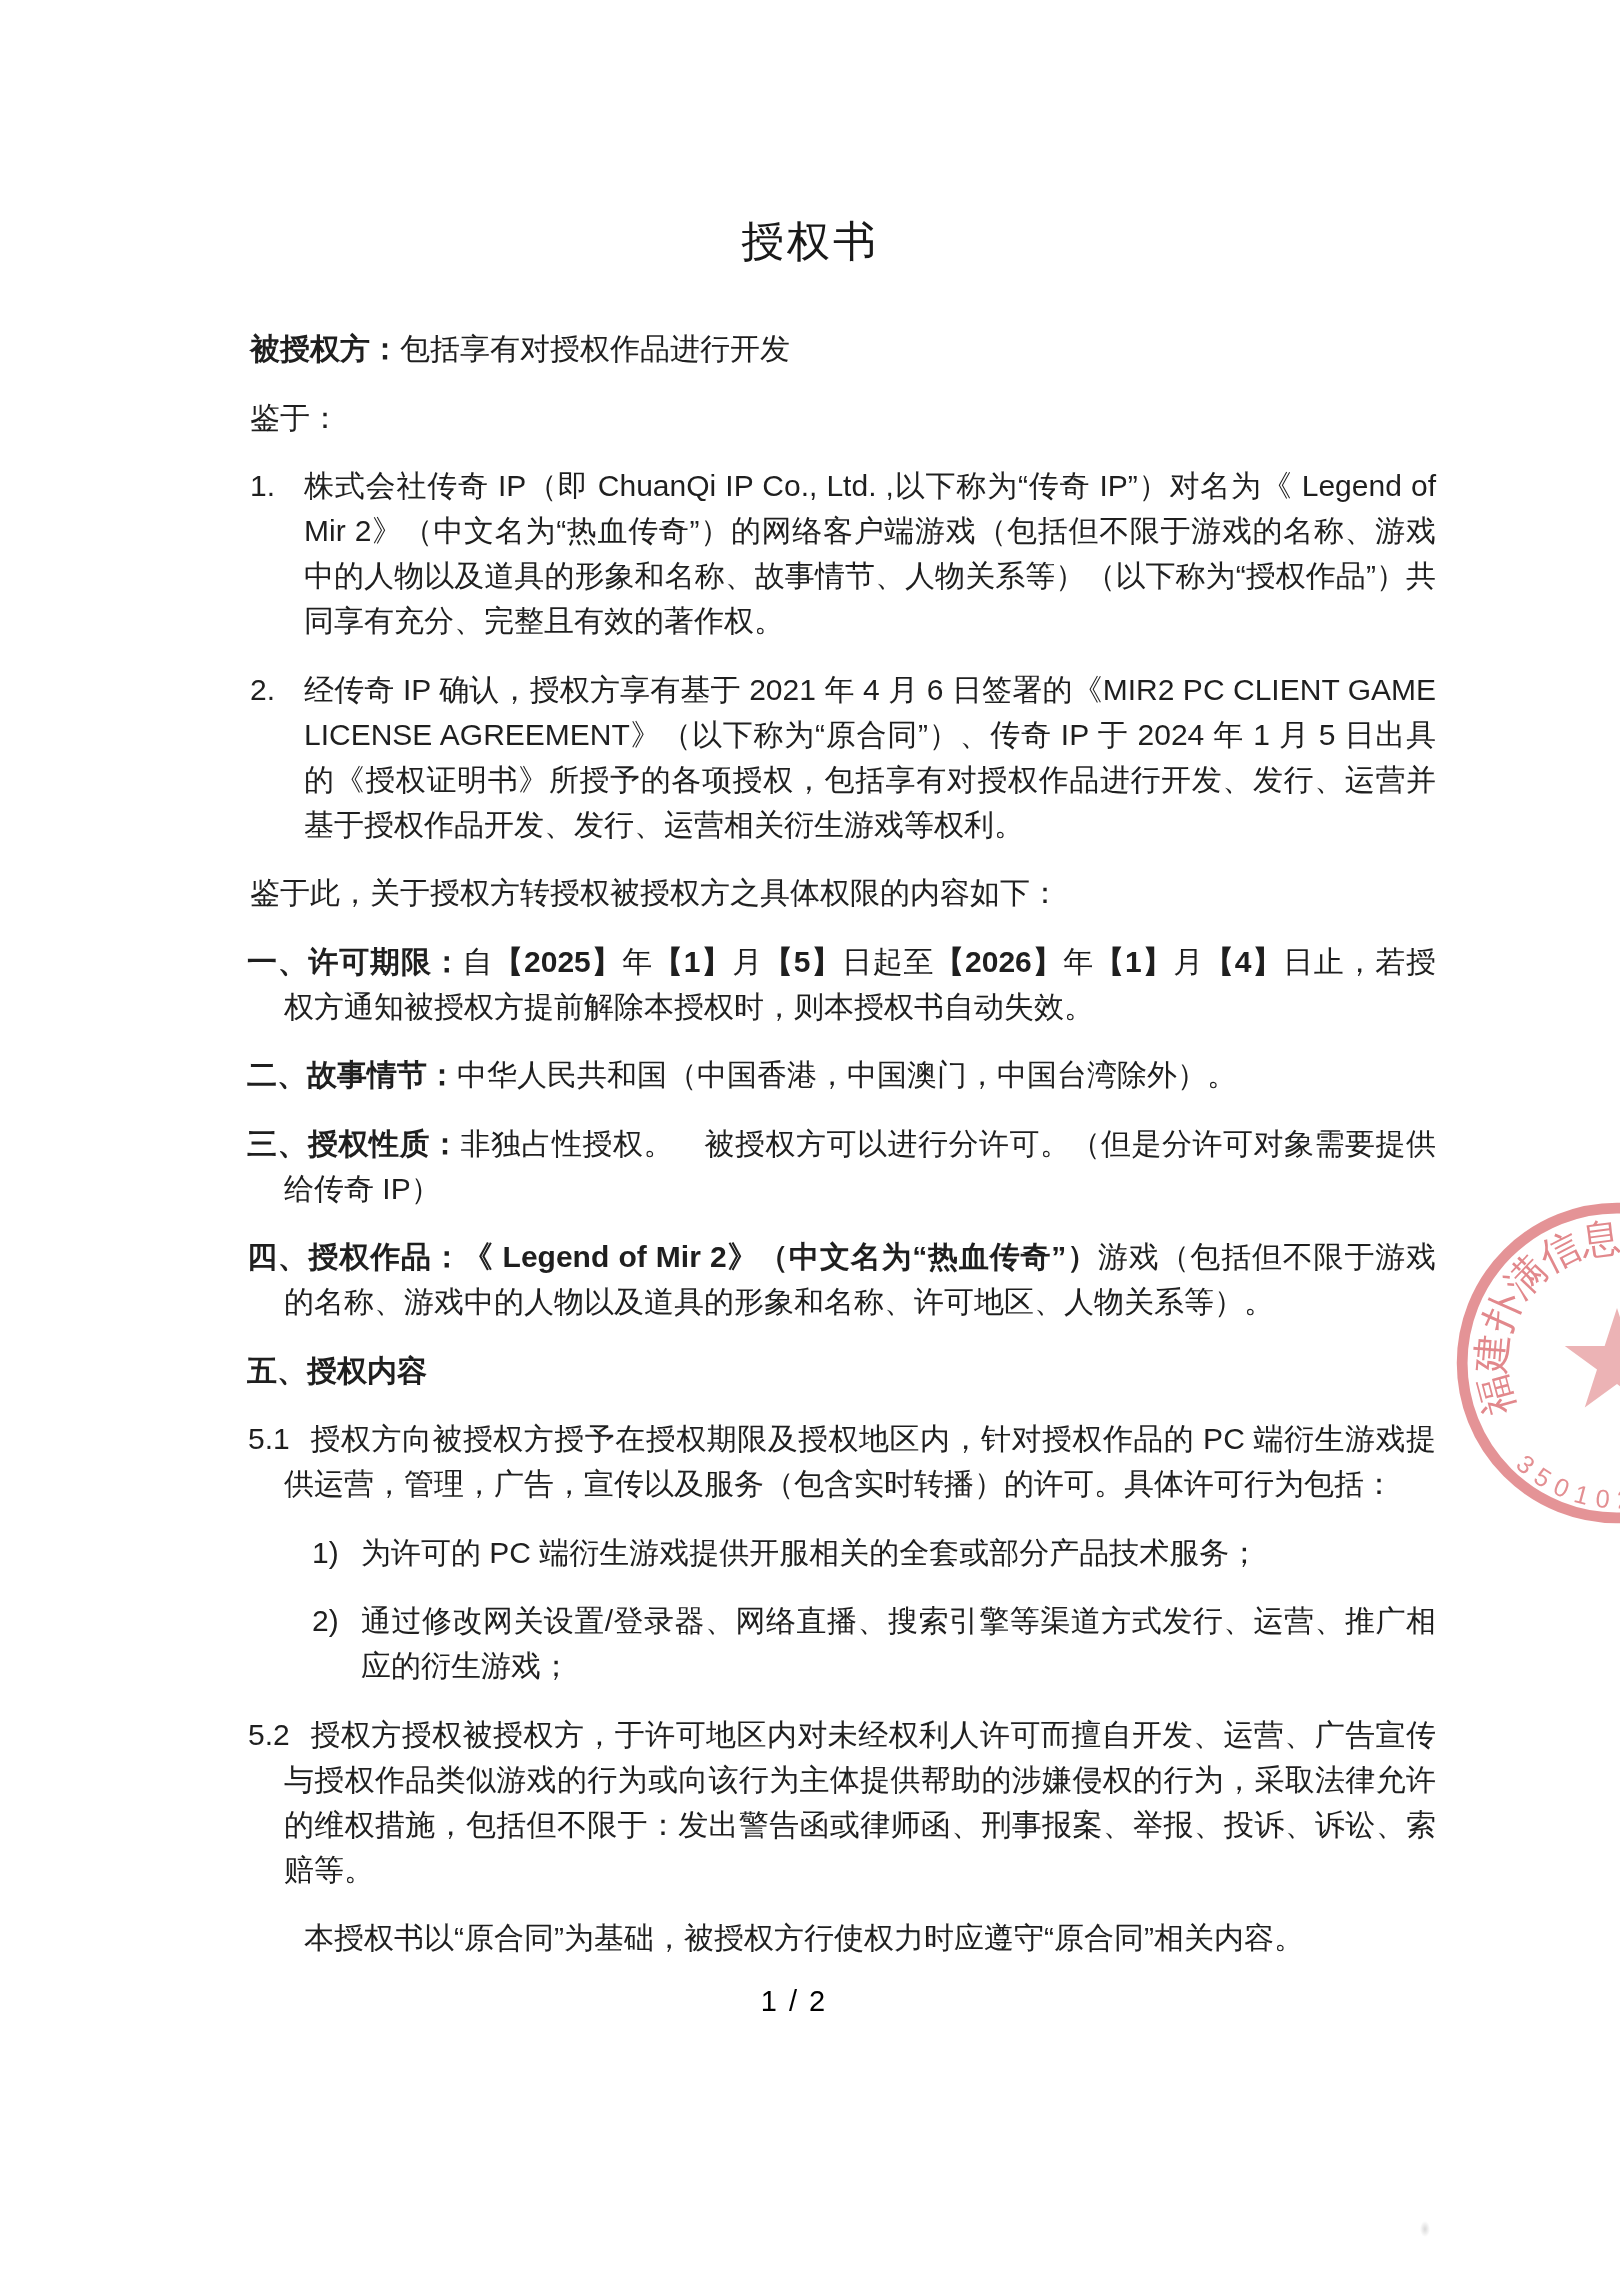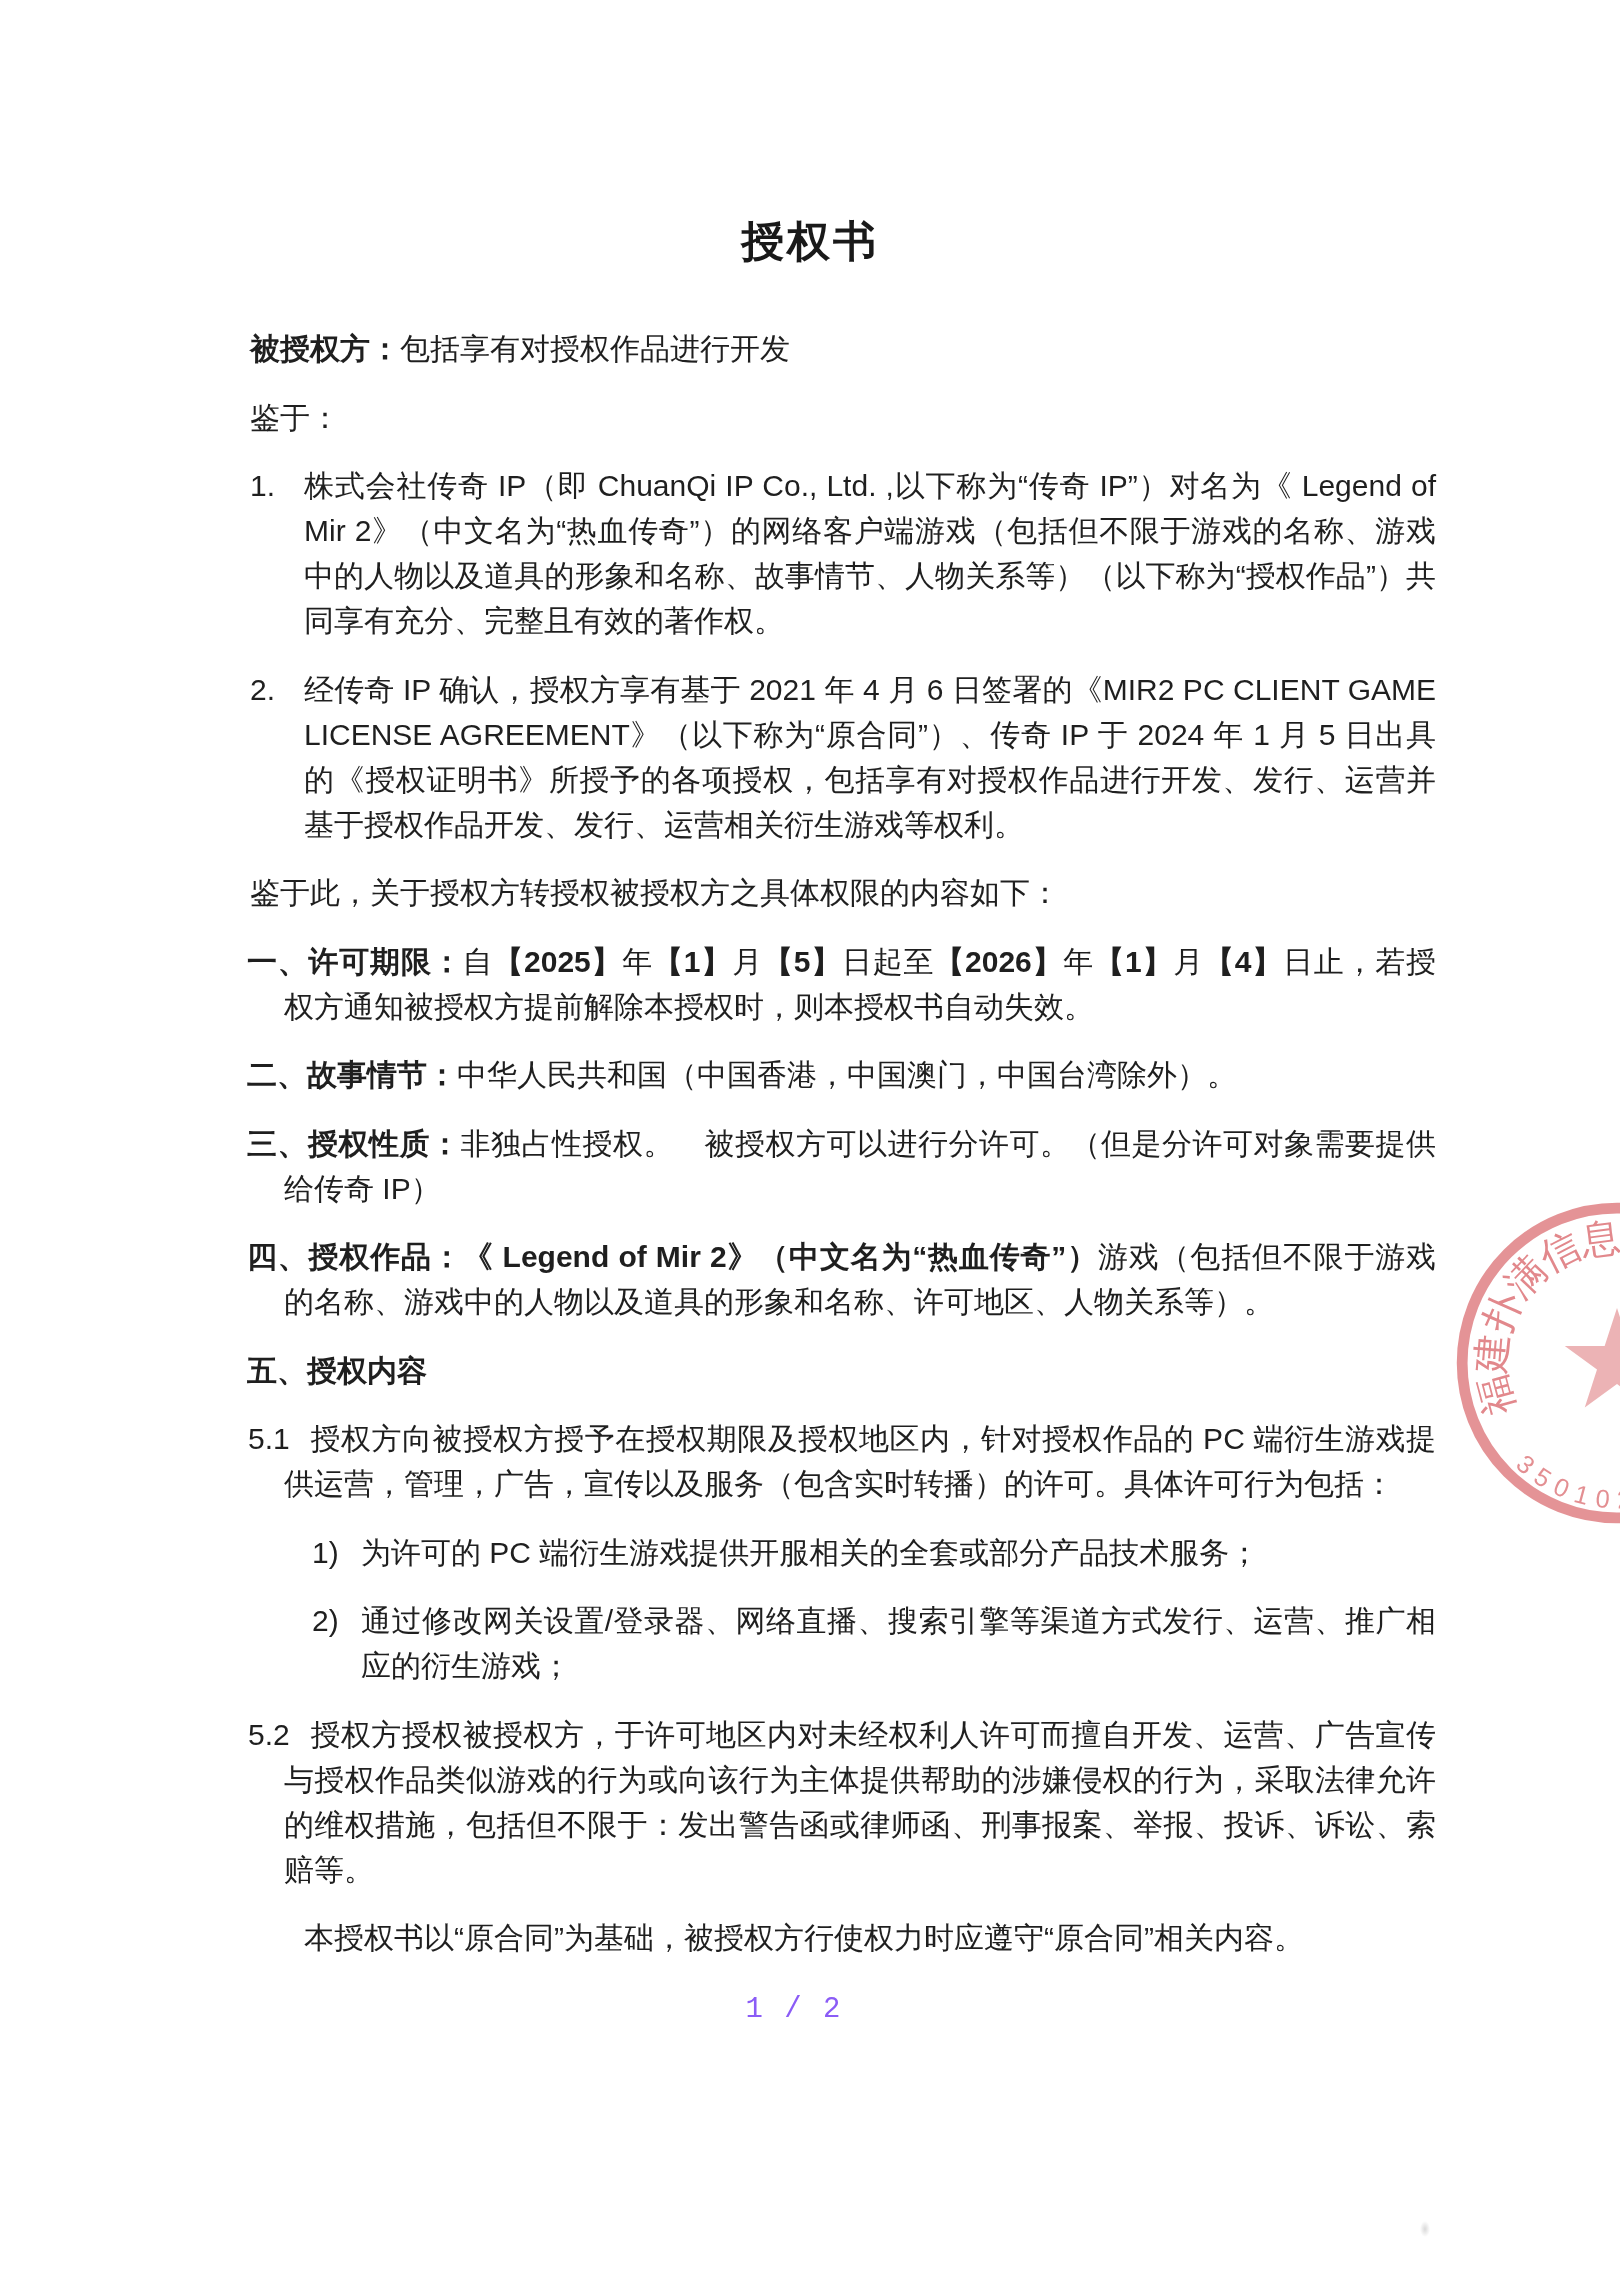--- a/index.html
+++ b/index.html
@@ -11,21 +11,21 @@
     overflow:hidden;
     font-family:"Liberation Sans","DejaVu Sans",sans-serif;
     color:#1f1f1f;
     font-size:30px;
   }
   .doc-title {
     margin:216px 0 59px 0;
     text-align:center;
     font-size:43px;
     line-height:51px;
-    font-weight:700;
+    font-weight:400;
     letter-spacing:2.9px;
     color:#191919;
   }
   .block {
     position:relative;
     line-height:45px;
     margin-bottom:23.5px;
     text-align:justify;
   }
   .block .num { position:absolute; top:0; text-indent:0; }
@@ -35,27 +35,27 @@
   .olitem .num { left:-54px; }
   .section   { margin-left:284px; width:1152px; text-indent:-37px; }
   .clause    { margin-left:284px; width:1152px; text-indent:26.5px; }
   .clause .num { left:-36px; }
   .subitem   { margin-left:361px; width:1075px; }
   .subitem .num { left:-49px; }
   .plain-290 { margin-left:284px; width:1152px; }
   .plain-310 { margin-left:304px; width:1137px; }
   .b { font-weight:700; }
   .page-number {
-    margin-top:33px;
+    margin-top:25px;
     width:1588px;
     text-align:center;
-    font-family:Liberation Mono, monospace;
+    font-family:Liberation Sans, sans-serif;
     font-size:29px;
     letter-spacing:2px;
-    color:#8b5cf6;
+    color:#000000;
   }
   .seal {
     position:absolute;
     left:1421px; top:1167px;
     width:392px; height:392px;
     pointer-events:none;
   }
   .seal svg { display:block; }
   .speck {
     position:absolute;

